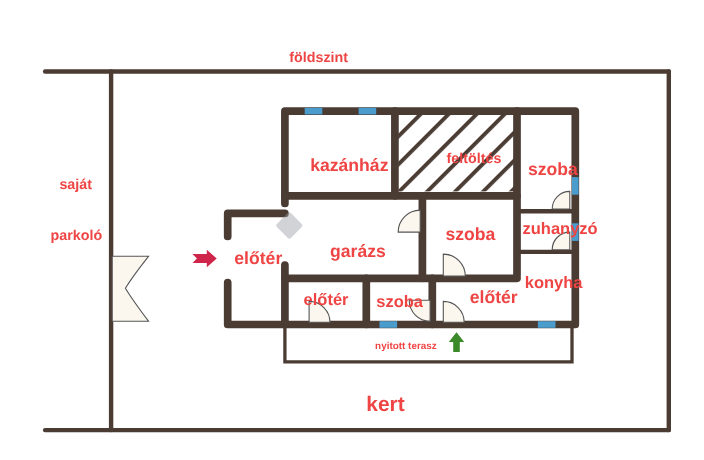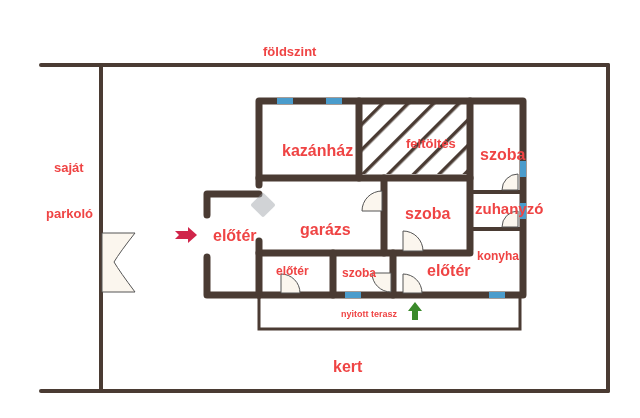--- a/index.html
+++ b/index.html
@@ -1,22 +1,22 @@
 <!DOCTYPE html>
 <html><head>
   <meta charset="utf-8">
   <style>
     html, body { margin: 0; padding: 0; background: #ffffff; }
     body { width: 640px; height: 418px; overflow: hidden; position: relative; font-family: "Liberation Sans", "DejaVu Sans", sans-serif; }
     #plan { position: absolute; left: 0; top: 0; width: 640px; height: 418px; }
     .lbl { position: absolute; font-weight: bold; color: #ef4444; white-space: nowrap; font-family: "Liberation Sans", "DejaVu Sans", sans-serif; }
-    .lbl-sm { font-size: 12px; }
+    .lbl-sm { font-size: 15px; }
     .lbl-md { font-size: 16px; }
     .lbl-lg { font-size: 13px; }
-    .lbl-xl { font-size: 16px; }
+    .lbl-xl { font-size: 19px; }
     .watermark { position: absolute; left: 254px; top: 196px; display: flex; align-items: center; gap: 4px; opacity: 0.45; }
     .watermark-text { font-family: "DejaVu Serif", "Liberation Serif", serif; font-size: 15px; color: #8a8f95; letter-spacing: 1px; }
     .wm-logo { width: 18px; height: 18px; background: #9aa0a6; transform: rotate(45deg); border-radius: 2px; }
   </style>
 </head>
 <body>
 
 <svg id="plan" viewBox="0 0 640 418" xmlns="http://www.w3.org/2000/svg">
   <defs>
     <pattern id="hatch" patternUnits="userSpaceOnUse" width="18" height="18" patternTransform="rotate(-45)">

